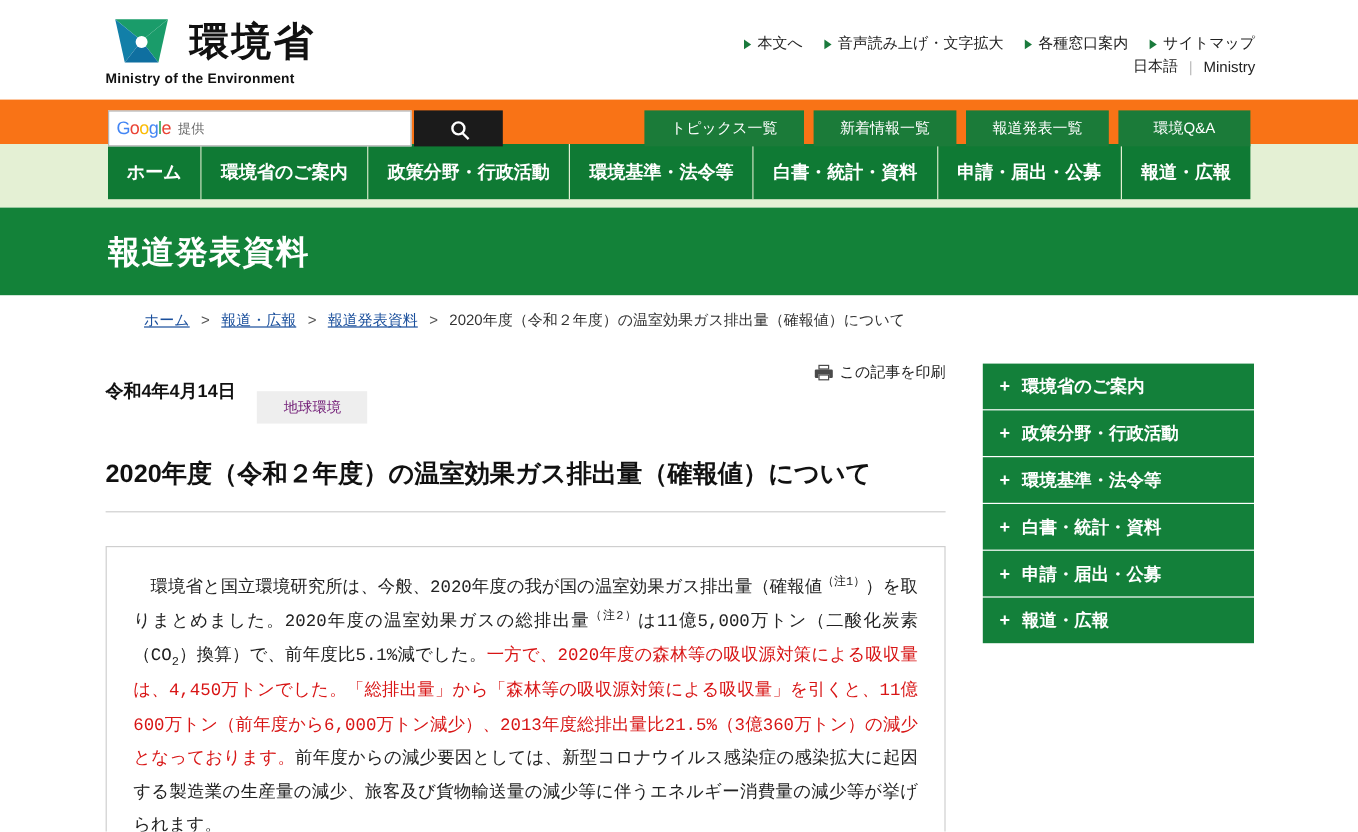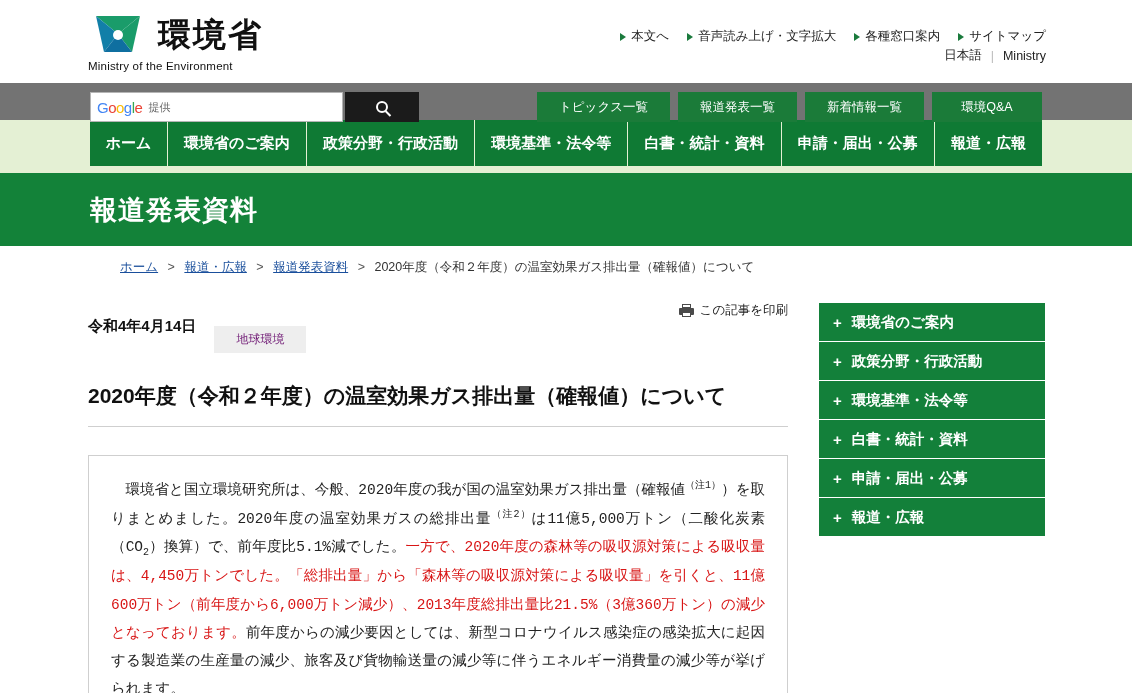--- a/index.html
+++ b/index.html
@@ -23,21 +23,21 @@
     left: 88px; top: 10px;
     display: flex; align-items: center; gap: 10px;
   }
   .logo-mark { width: 60px; height: 48px; position: relative; }
   .logo-text-jp {
     font-size: 33px; font-weight: bold; letter-spacing: 2px;
     color: #111; line-height: 1;
   }
   .logo-text-en {
     position: absolute; left: 0px; top: 50px;
-    font-size: 11.5px; font-weight: normal; color: #111;
+    font-size: 11.5px; font-weight: bold; color: #111;
     letter-spacing: 0.2px;
   }
   .util-links {
     position: absolute; right: 86px; top: 18px;
     display: flex; align-items: center; gap: 18px;
     font-size: 12.5px; color: #222;
   }
   .util-links .ul-item { display: flex; align-items: center; gap: 5px; margin-top: 10px; }
   .tri {
     width: 0; height: 0;
@@ -47,21 +47,21 @@
   }
   .lang-links {
     position: absolute; right: 86px; top: 47px;
     font-size: 12.5px; color: #222;
     display: flex; align-items: center; gap: 9px;
   }
   .lang-sep { color: #bbb; }
 
   
   .search-band {
-    background: #737373;
+    background: #f97316;
     height: 37px;
     position: relative;
   }
   .google-box {
     position: absolute; left: 90px; top: 9px;
     width: 253px; height: 30px;
     background: #fff; border: 1px solid #b5b5b5;
     display: flex; align-items: center; padding-left: 6px;
     font-size: 13px;
   }
@@ -266,22 +266,22 @@
   <div class="search-band">
     <div class="google-box">
       <span class="g-logo"><span class="g-b">G</span><span class="g-r">o</span><span class="g-y">o</span><span class="g-b">g</span><span class="g-g">l</span><span class="g-r">e</span></span>
       <span class="g-teikyo">提供</span>
     </div>
     <div class="search-btn">
       <span class="mag"></span>
     </div>
     <div class="top-btns">
       <div class="top-btn">トピックス一覧</div>
+      <div class="top-btn">新着情報一覧</div>
       <div class="top-btn">報道発表一覧</div>
-      <div class="top-btn">新着情報一覧</div>
       <div class="top-btn">環境Q&amp;A</div>
     </div>
   </div>
 
   <div class="gnav">
     <div class="gnav-inner">
       <div class="gnav-item home">ホーム</div>
       <div class="gnav-item">環境省のご案内</div>
       <div class="gnav-item">政策分野・行政活動</div>
       <div class="gnav-item">環境基準・法令等</div>

